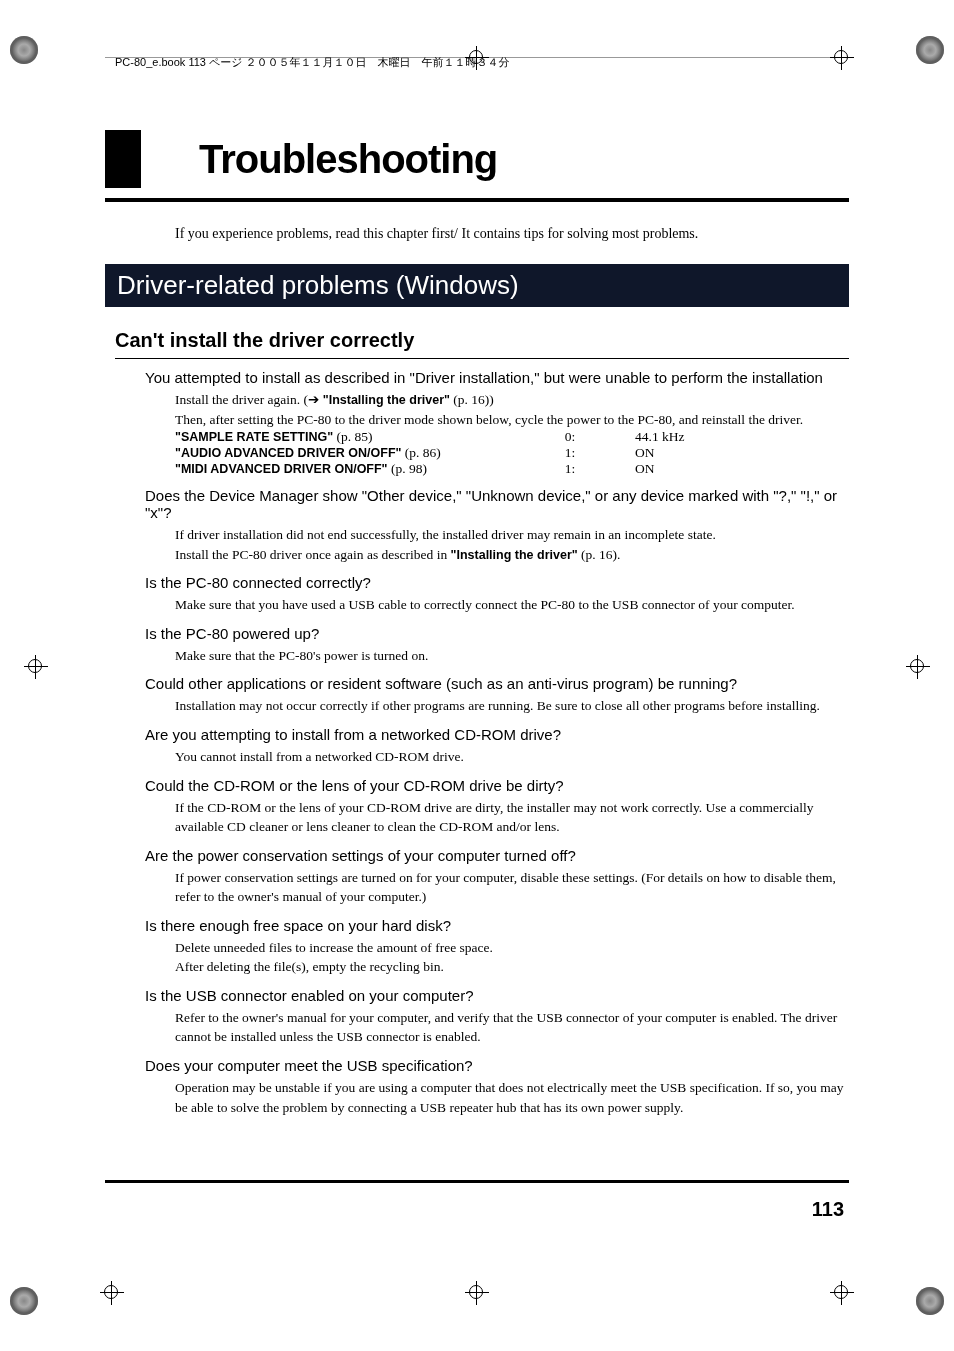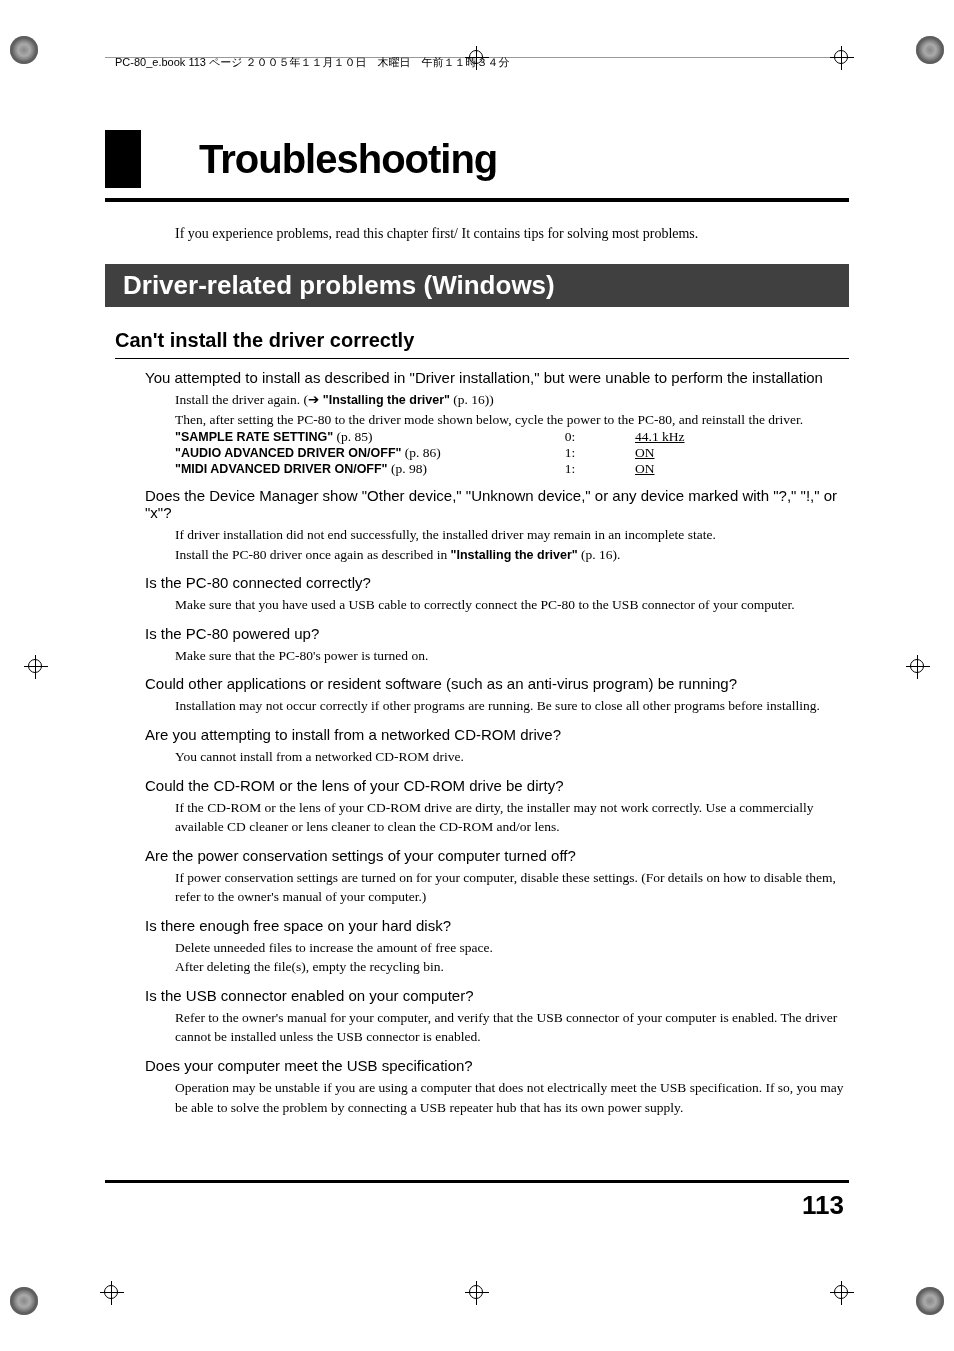--- a/index.html
+++ b/index.html
@@ -70,24 +70,24 @@
     font-weight: 900;
     letter-spacing: -1px;
   }
   .heavy-rule { height: 4px; background: #000; margin-bottom: 24px; }
 
   .intro {
     font-size: 14px;
     margin: 0 0 22px 70px;
   }
   .section-banner {
-    background: #404040; color: #fff;
-    font-family: Arial, Helvetica, sans-serif;
-    font-size: 26px; font-weight: 700;
-    padding: 6px 18px;
+    background: #0f172a; color: #fff;
+    font-family: Arial, Helvetica, sans-serif;
+    font-size: 26px; font-weight: 400;
+    padding: 6px 12px;
     margin-bottom: 22px;
   }
   .h2 {
     font-family: Arial, Helvetica, sans-serif;
     font-size: 20px; font-weight: 700;
     margin: 10px 0 6px 10px;
   }
   .h2-rule { height:1px; background:#000; margin: 0 0 8px 10px; }
 
   .h3 {
@@ -105,27 +105,27 @@
     font-weight: 700;
     font-size: 12.5px;
   }
   .settings-row {
     display: flex;
     font-size: 13.5px;
     margin-left: 70px;
   }
   .settings-row .c1 { width: 330px; }
   .settings-row .c2 { width: 130px; text-align: center; }
-  .settings-row .c3 { width: 100px; text-decoration: underline; }
+  .settings-row .c3 { width: 100px; }
   .page-num {
     position: absolute;
     bottom: 50px;
     right: 15px;
     font-family: Arial, Helvetica, sans-serif;
-    font-size: 26px; font-weight: 900;
+    font-size: 20px; font-weight: 900;
   }
   .bottom-rule {
     position:absolute; bottom: 88px; left:10px; right:10px; height:3px; background:#000;
   }
 </style>
 </head>
 <body>
 
 <div class="crop-circle tl"></div>
 <div class="crop-circle tr"></div>

